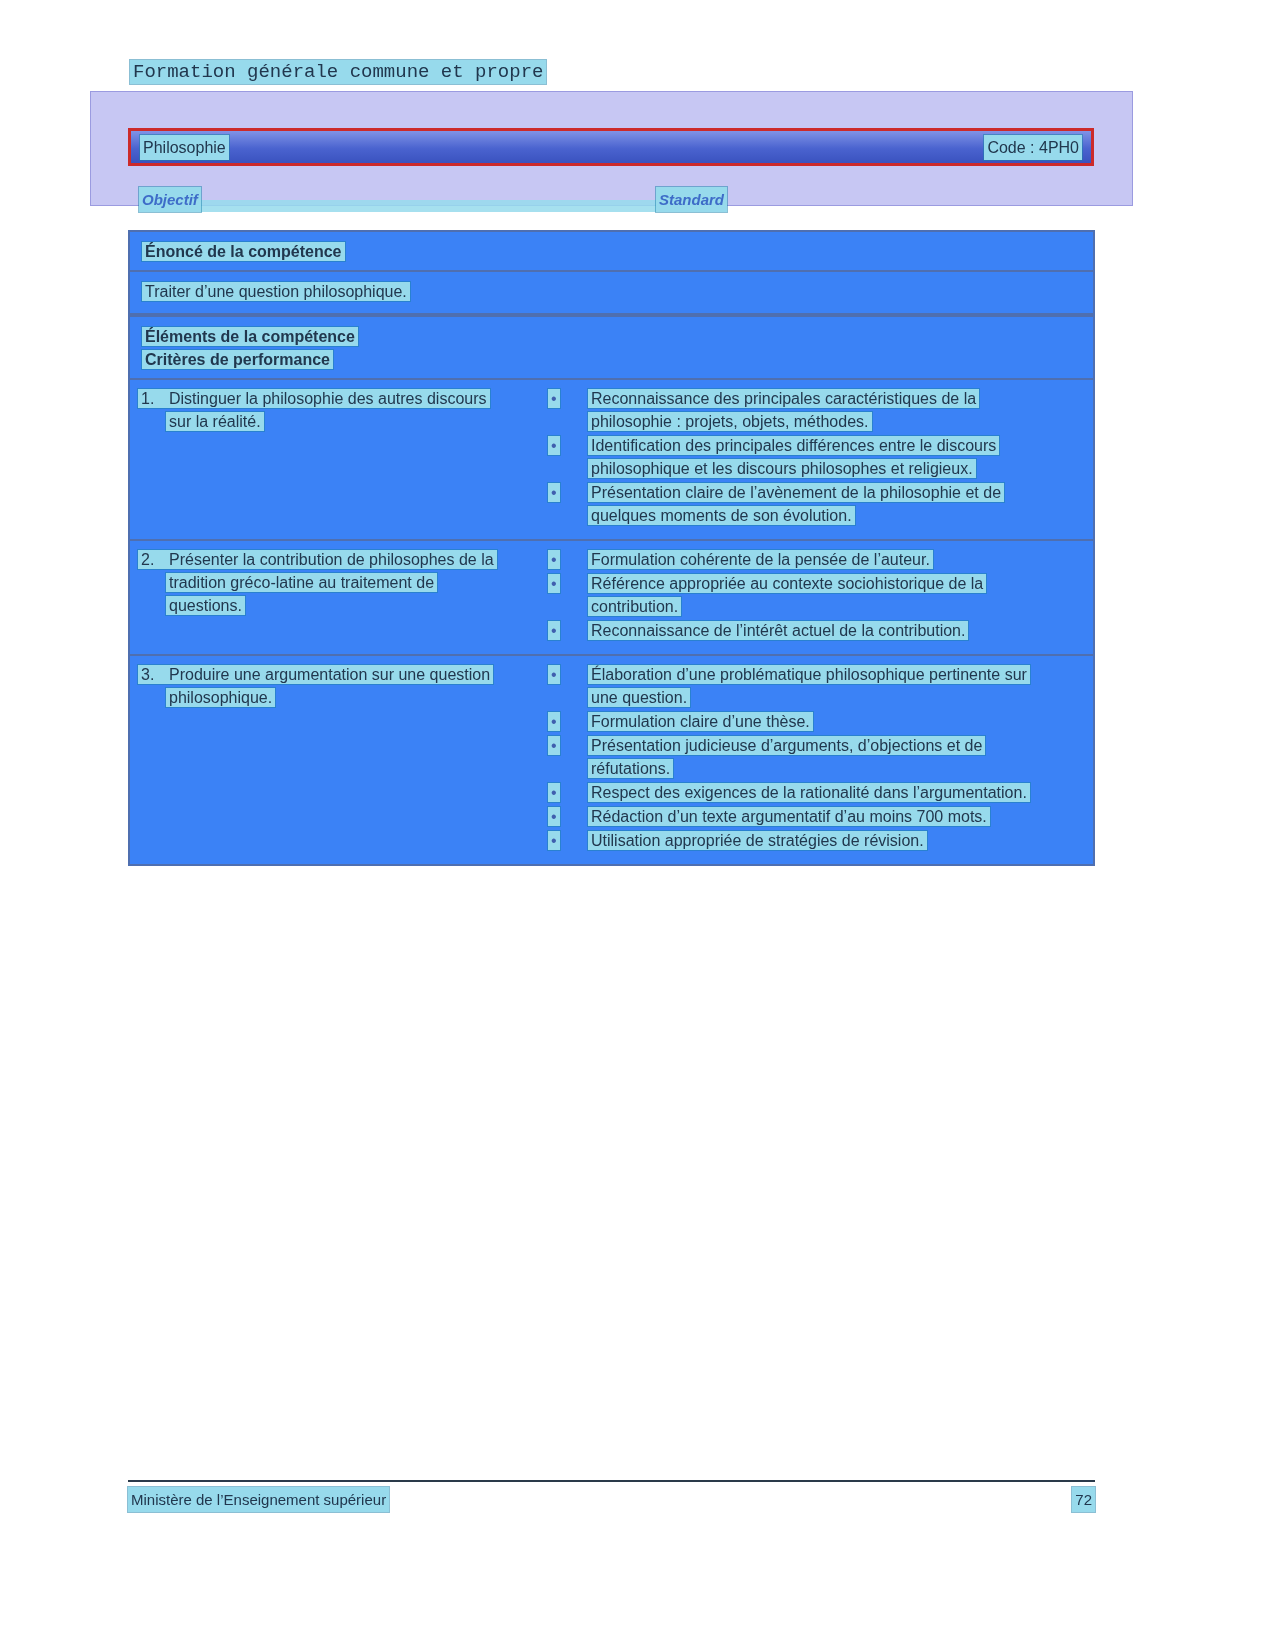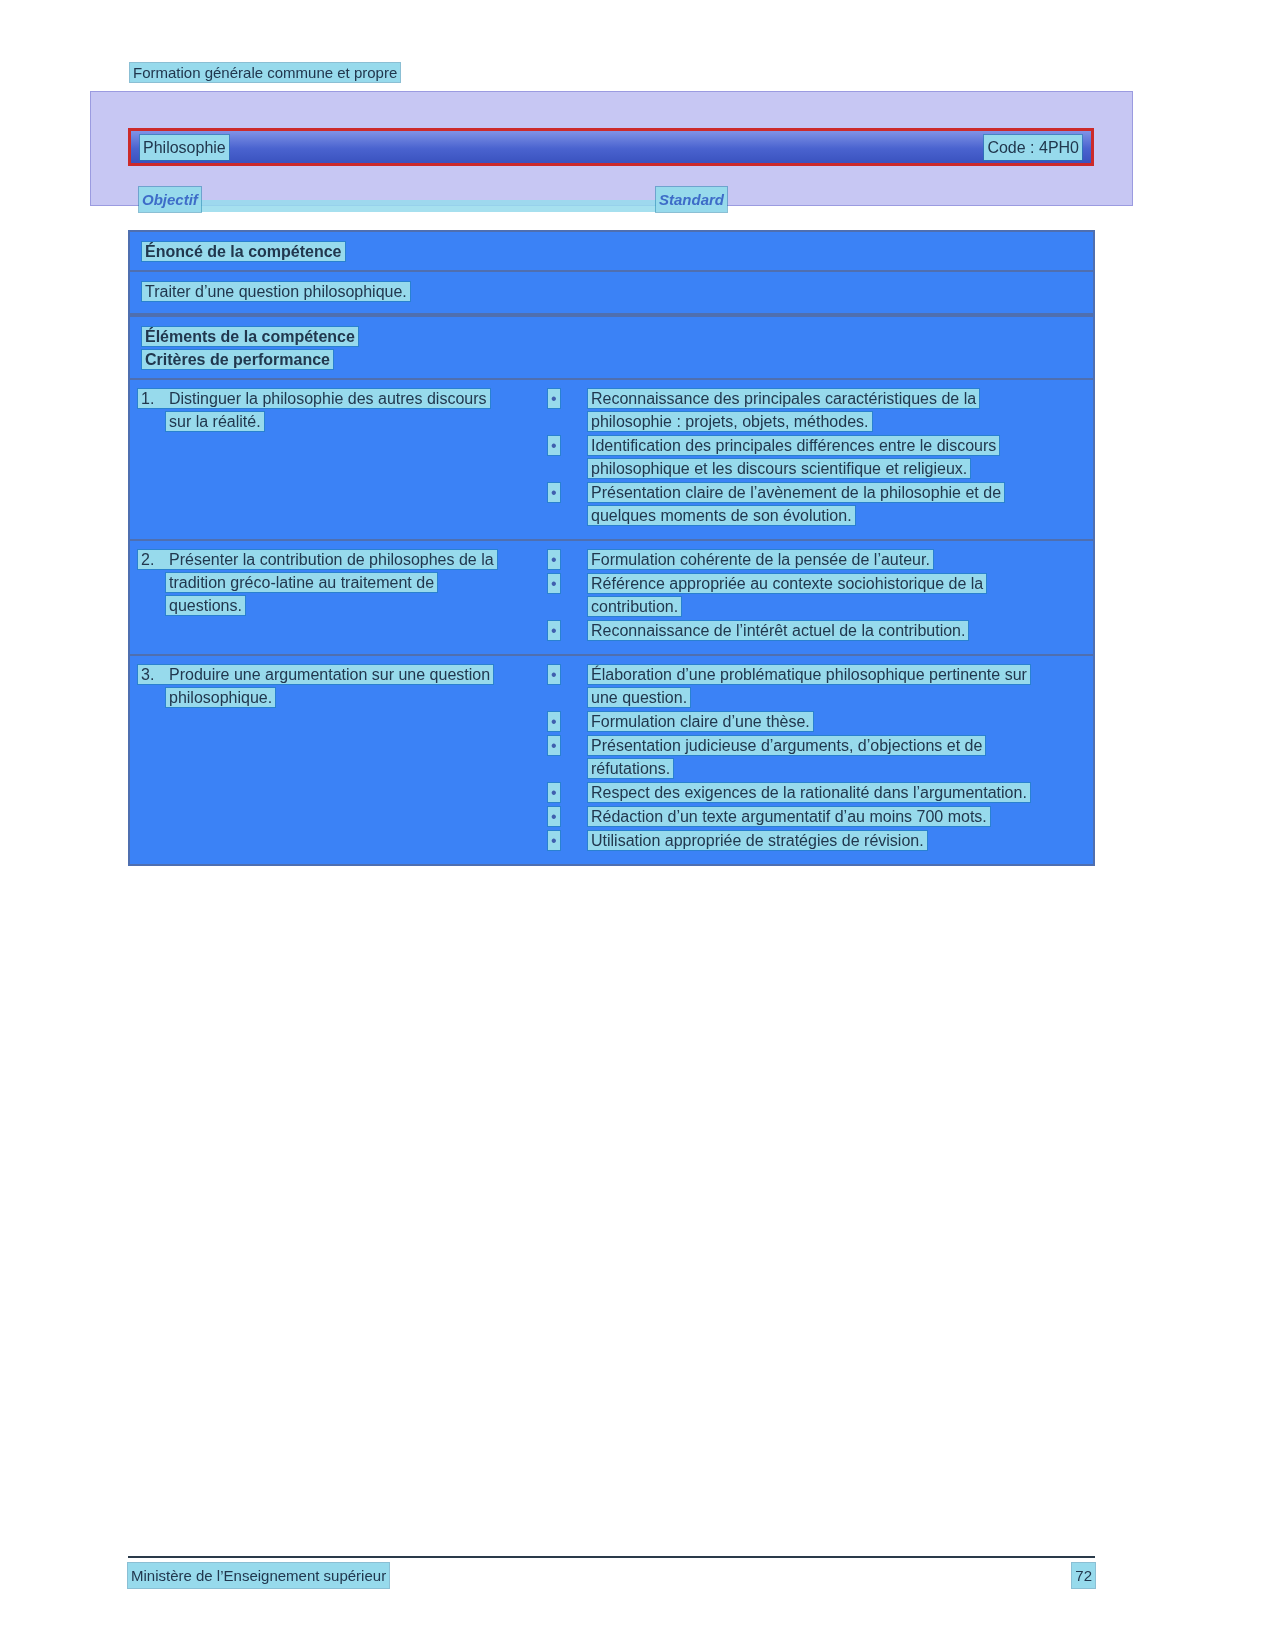--- a/index.html
+++ b/index.html
@@ -14,21 +14,21 @@
   }
 
   
   .hl {
     background:var(--highlight,#97daec);
     box-shadow:0 0 0 1px var(--highlight-border,rgba(23,128,170,.5));
     padding:1px 3px;
     -webkit-box-decoration-break:clone; box-decoration-break:clone;
   }
 
-  .top-label { position:absolute; left:130px; top:61px; font-size:15px; }
+  .top-label { position:absolute; left:130px; top:61px; font-size:19px;font-family:Liberation Mono, monospace; }
 
   
   .banner {
     position:absolute; left:90px; top:91px; width:1043px; height:115px;
     background:var(--banner,#c7c7f3); border:1px solid #9b9be0;
   }
   .title-bar {
     position:absolute; left:37px; top:36px; width:966px; height:38px;
     border:3px solid var(--bar-border,#cc2a2a);
     background:linear-gradient(180deg,#8093e6 0%, var(--bar-fill,#4a63cf) 55%, #3a52bf 100%);
@@ -67,21 +67,21 @@
 
   .crit { padding-left:40px; text-indent:-40px; margin-bottom:1px; }
   .bullet { display:inline-block; width:40px; text-indent:0; color:#3f5fae; }
   .dot::before { content:"\2022"; }
 
   .act-body { padding:9px 12px 12px; }
   .act-row { margin-bottom:4px; line-height:23px; }
   .act-label { display:inline-block; width:118px; }
 
   .footer {
-    position:absolute; left:128px; top:1556px; width:967px;
+    position:absolute; left:128px; top:1480px; width:967px;
     border-top:2px solid #2a3a4a; padding-top:5px;
     display:flex; justify-content:space-between; font-size:15px;
   }
 </style>
 </head>
 <body>
 
 <div class="page">
 
   <div class="top-label">
@@ -122,21 +122,21 @@
       </div>
 
       <div class="el-row">
         <div class="cell-el">
           <div class="element-item">
             <span class="hl"><span class="num">1.</span><span>Distinguer la philosophie des autres discours sur la réalité.</span></span>
           </div>
         </div>
         <div class="cell-cr">
           <div class="crit"><span class="bullet"><span class="hl dot"></span></span><span class="hl">Reconnaissance des principales caractéristiques de la philosophie : projets, objets, méthodes.</span></div>
-          <div class="crit"><span class="bullet"><span class="hl dot"></span></span><span class="hl">Identification des principales différences entre le discours philosophique et les discours scientifique et religieux.</span></div>
+          <div class="crit"><span class="bullet"><span class="hl dot"></span></span><span class="hl">Identification des principales différences entre le discours philosophique et les discours philosophes et religieux.</span></div>
           <div class="crit"><span class="bullet"><span class="hl dot"></span></span><span class="hl">Présentation claire de l’avènement de la philosophie et de quelques moments de son évolution.</span></div>
         </div>
       </div>
 
       <div class="el-row">
         <div class="cell-el">
           <div class="element-item">
             <span class="hl"><span class="num">2.</span><span>Présenter la contribution de philosophes de la tradition gréco-latine au traitement de questions.</span></span>
           </div>
         </div>

